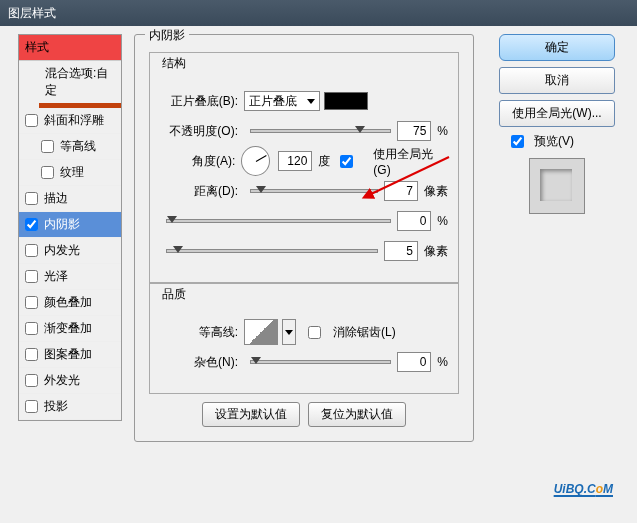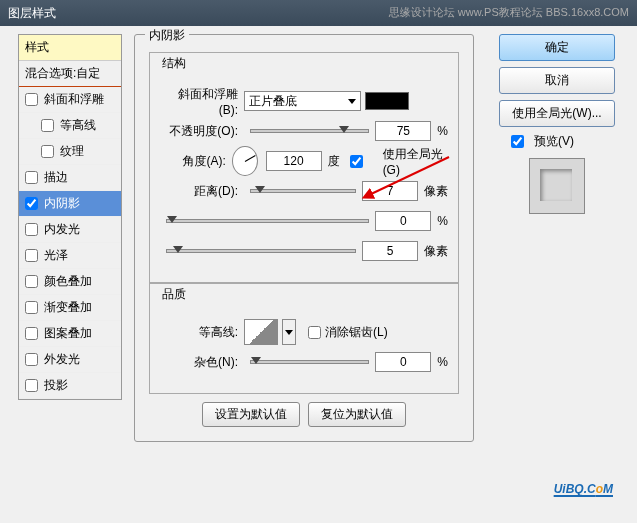--- a/index.html
+++ b/index.html
@@ -2,63 +2,62 @@
 <html><head>
 <meta charset="utf-8">
 <style>
 * { box-sizing: border-box; margin: 0; padding: 0; font-family: "Microsoft YaHei", SimSun, sans-serif; font-size: 12px; }
 body { width: 637px; height: 523px; background: #f0f0f0; position: relative; }
 .window { position: absolute; left: 0; top: 0; width: 637px; height: 523px; background: #f0f0f0; }
 .titlebar { height: 26px; background: linear-gradient(#4a5a6a, #3a4a5a); color: #fff; padding: 5px 8px; position: relative; }
 .titlebar-right { position: absolute; right: 8px; top: 5px; color: #aaa; font-size: 11px; }
 .content { position: absolute; top: 34px; left: 14px; right: 14px; bottom: 14px; background: #f0f0f0; }
 .styles-panel { position: absolute; left: 4px; top: 0; width: 104px; border: 1px solid #999; }
-.styles-header { padding: 4px 6px; border-bottom: 1px solid #ccc; background: #fef9c3; }
-.styles-sub { padding: 4px 6px; border-bottom: 1px solid #c2410c; background: #f0f0f0; }
+.styles-header { padding: 4px 6px; border-bottom: 1px solid #ccc; background: #ef4444; }
+.styles-sub { padding: 4px 6px; border-bottom: 5px solid #c2410c; background: #f0f0f0; margin-left: 20px; }
 .style-item { padding: 4px 6px; border-bottom: 1px solid #eee; display: flex; align-items: center; gap: 6px; }
 .style-item.selected { background: #5a8fd8; color: #fff; }
 .style-item input[type=checkbox] { width: 13px; height: 13px; }
 .center-panel { position: absolute; left: 120px; top: 0; width: 340px; }
 .group { border: 1px solid #999; border-radius: 3px; margin-bottom: 8px; padding: 10px 14px 14px; }
 .group-title { position: relative; top: -18px; left: -4px; background: #f0f0f0; display: inline-block; padding: 0 4px; }
 .inner-group { border: 1px solid #aaa; margin-top: -8px; padding: 10px 10px 12px; margin-bottom: 8px; }
 .inner-title { position: relative; top: -18px; left: -2px; background: #f0f0f0; display: inline-block; padding: 0 4px; margin-top: 10px; }
 .row { display: flex; align-items: center; margin-bottom: 8px; height: 22px; }
 .row-label { width: 84px; text-align: right; padding-right: 6px; }
-.dropdown { border: 1px solid #888; background: #fff; height: 20px; width: 117px; padding: 2px 4px; display: flex; align-items: center; justify-content: space-between; }
+.dropdown { border: 1px solid #888; background: #fff; height: 20px; width: 76px; padding: 2px 4px; display: flex; align-items: center; justify-content: space-between; }
 .triangle { width: 0; height: 0; border-left: 4px solid transparent; border-right: 4px solid transparent; border-top: 5px solid #000; }
 .swatch { width: 44px; height: 18px; background: #000; border: 1px solid #666; margin-left: 4px; }
 .slider { flex: 1; height: 4px; background: #ccc; border: 1px solid #888; position: relative; margin: 0 6px; }
 .slider-thumb { position: absolute; top: -4px; width: 0; height: 0; border-left: 5px solid transparent; border-right: 5px solid transparent; border-top: 7px solid #444; }
-.num-input { width: 56px; height: 20px; border: 1px solid #888; background: #fff; padding: 2px 12px; text-align: center; }
+.num-input { width: 34px; height: 20px; border: 1px solid #888; background: #fff; padding: 2px 4px; text-align: right; }
 .unit { margin-left: 6px; }
 .angle-dial { width: 30px; height: 30px; border: 1px solid #888; border-radius: 50%; background: #fff; position: relative; margin-right: 8px; }
 .angle-line { position: absolute; left: 50%; top: 50%; width: 12px; height: 1px; background: #000; transform-origin: left; transform: rotate(-30deg); }
 .contour-sw { width: 34px; height: 26px; border: 1px solid #888; background: linear-gradient(135deg, #fff 50%, #888 50%); margin-right: 4px; }
 .contour-arrow { width: 14px; height: 26px; border: 1px solid #888; display: flex; align-items: center; justify-content: center; }
 .btn { border: 1px solid #888; background: linear-gradient(#fff, #e4e4e4); padding: 3px 12px; border-radius: 3px; cursor: pointer; }
 .btn-row { display: flex; gap: 8px; justify-content: center; margin-top: 8px; }
 .right-panel { position: absolute; right: 4px; top: 0; width: 120px; }
 .right-btn { display: block; width: 116px; margin-bottom: 6px; text-align: center; padding: 4px 0; border: 1px solid #6a8ab0; border-radius: 3px; background: linear-gradient(#fff, #e8e8e8); cursor: pointer; }
-.right-btn.primary { background: linear-gradient(#d4ecff, #a4d4f8); border-color: #4a8ac8; }
+.right-btn.primary { background: linear-gradient(#d4ecff, #a4d4f8); border-color: #4a8ac8; border-radius: 6px; }
 .preview-row { display: flex; align-items: center; gap: 10px; margin: 6px 0 8px 12px; }
 .preview-sw { width: 56px; height: 56px; border: 1px solid #888; background: #d8d8d8; margin-left: 30px; position: relative; }
 .preview-sw::before { content: ""; position: absolute; left: 10px; top: 10px; width: 32px; height: 32px; background: #d8d8d8; box-shadow: inset 2px 2px 4px rgba(0,0,0,.4); }
 .arrow { position: absolute; pointer-events: none; }
 .watermark { position: absolute; right: 24px; bottom: 24px; font-size: 22px; font-weight: bold; font-style: italic; color: #1a6ab4; text-decoration: underline; }
 .watermark .o { color: #e89818; }
 .section-title { font-size: 12px; margin-bottom: -4px; }
 </style>
 </head>
 <body>
 
 <div class="window">
   <div class="titlebar">
     <span>图层样式</span>
-    <span class="titlebar-right">思缘设计论坛  www.PS教程论坛  BBS.16xx8.COM</span>
   </div>
 
   <div class="content">
 
     <div class="styles-panel">
       <div class="styles-header">样式</div>
       <div class="styles-sub">混合选项:自定</div>
       <div id="style-items">
           <div class="style-item">
             <input type="checkbox" style="">
@@ -112,21 +111,21 @@
     </div>
 
     <div class="center-panel">
       <div class="group">
         <div class="group-title section-title">内阴影</div>
 
         <div class="inner-group">
           <div class="inner-title">结构</div>
 
           <div class="row">
-            <div class="row-label">斜面和浮雕(B):</div>
+            <div class="row-label">正片叠底(B):</div>
             <div class="dropdown">
               <span>正片叠底</span>
               <span class="triangle"></span>
             </div>
             <div class="swatch"></div>
           </div>
 
           <div class="row">
             <div class="row-label">不透明度(O):</div>
             <div class="slider">
@@ -176,21 +175,21 @@
         <div class="inner-group">
           <div class="inner-title">品质</div>
 
           <div class="row">
             <div class="row-label">等高线:</div>
             <div class="contour-sw"></div>
             <div class="contour-arrow">
                 <span class="triangle"></span>
               </div>
             <input type="checkbox" style="margin-left: 12px;">
-            <span style="margin-left:4px">消除锯齿(L)</span>
+            <span style="margin-left:12px">消除锯齿(L)</span>
           </div>
 
           <div class="row">
             <div class="row-label">杂色(N):</div>
             <div class="slider">
                 <div class="slider-thumb" style="left:0%"></div>
               </div>
             <input class="num-input" value="0" style="">
             <span class="unit">%</span>
           </div>

